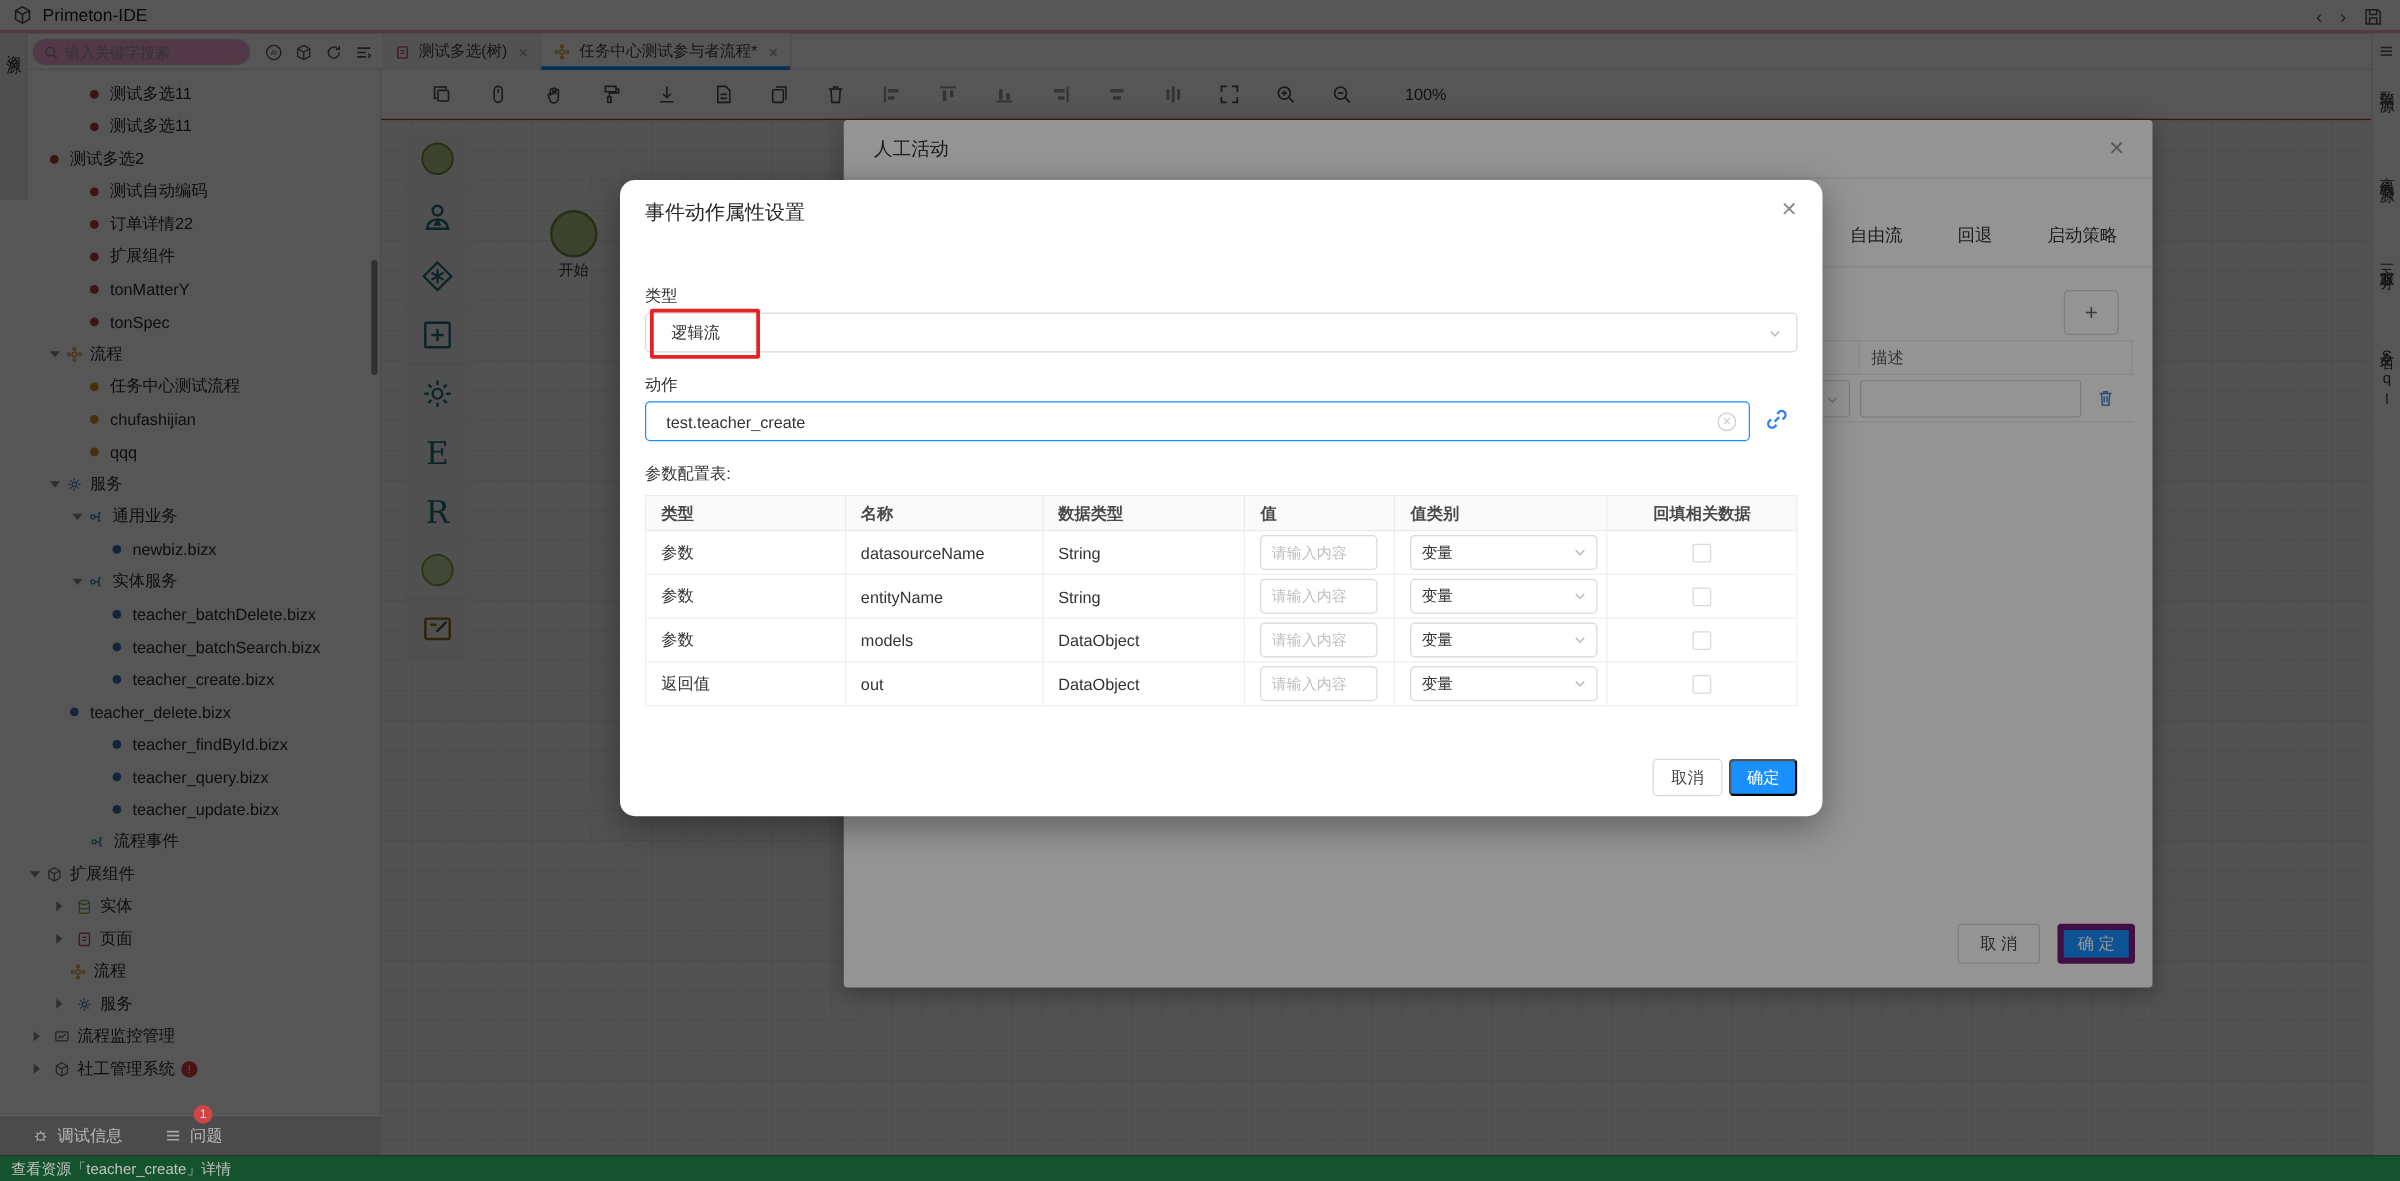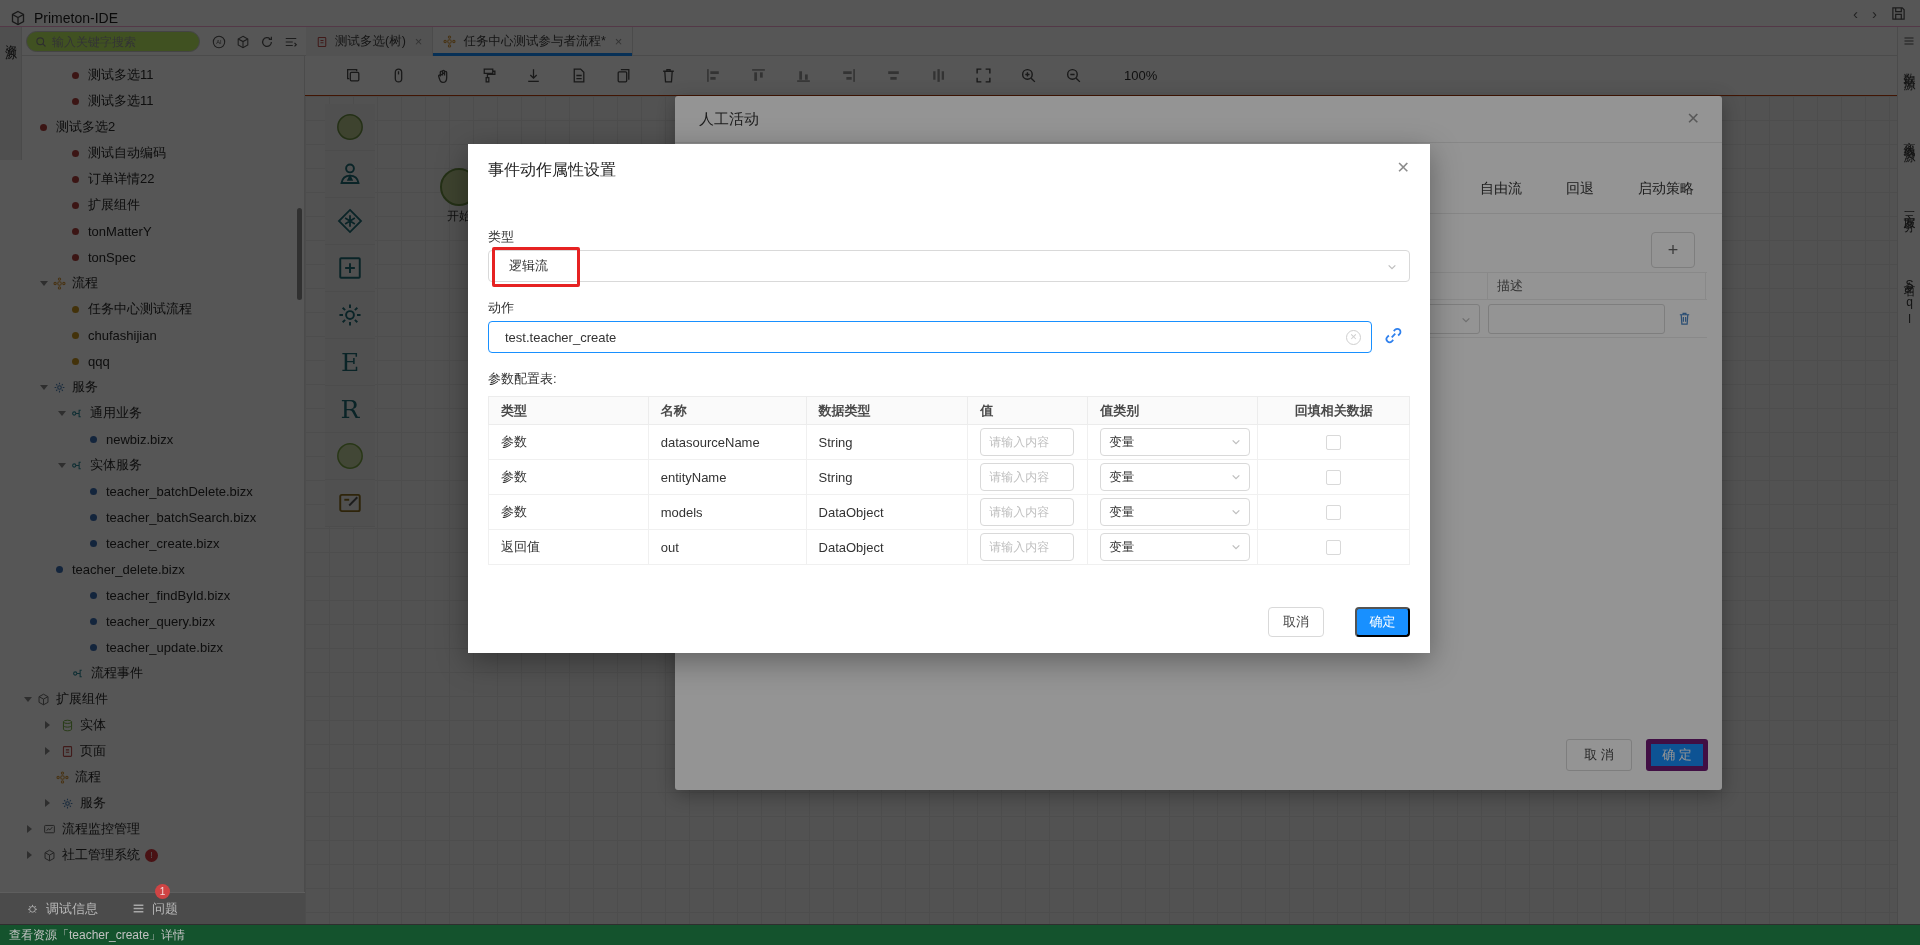--- a/index.html
+++ b/index.html
@@ -3,28 +3,28 @@
 <meta charset="utf-8">
 <style>
   *{box-sizing:border-box;margin:0;padding:0}
   html,body{width:1920px;height:945px;overflow:hidden;background:#222}
   body{font-family:"Liberation Sans","DejaVu Sans",sans-serif;font-size:13px;color:#333}
   #screen{position:relative;width:1920px;height:945px;background:#fff;overflow:hidden}
   .i{display:inline-flex;align-items:center;justify-content:center;flex:none}
   svg{display:block}
 
   
-  .titlebar{position:absolute;left:0;top:0;width:1920px;height:27px;background:#fff;border-bottom:1px solid #f9a8d4;display:flex;align-items:flex-end;padding:0 10px}
+  .titlebar{position:absolute;left:0;top:0;width:1920px;height:27px;background:#fff;border-bottom:3px solid #f9a8d4;display:flex;align-items:center;padding:0 10px}
   .titlebar .app{font-size:14px;color:#1f1f1f;margin-left:8px}
   .winctl{position:absolute;right:14px;top:0;height:27px;display:flex;align-items:center;gap:14px;color:#555}
   .navbtn{font-size:15px;color:#666;cursor:pointer;line-height:27px}
 
   
   .navrow{position:absolute;left:0;top:27px;width:1920px;height:29px;background:#fff;border-bottom:1px solid #e1e1e1}
-  .searchbox{position:absolute;left:26px;top:4px;width:174px;height:21px;border:1px solid #ccc;border-radius:11px;display:flex;padding:0 8px;background:#bef264}
+  .searchbox{position:absolute;left:26px;top:4px;width:174px;height:21px;border:1px solid #ccc;border-radius:11px;display:flex;padding:0 8px;background:#f9a8d4}
   .searchbox input{border:none;outline:none;width:100%;font-size:12px;color:#333;margin-left:5px;background:transparent}
   .searchbox input::placeholder{color:#9a9a9a}
   .headicons{position:absolute;left:212px;top:4px;height:21px;display:flex;align-items:center;gap:10px;color:#555}
   .tabbar{position:absolute;left:306px;top:0;height:29px;display:flex}
   .etab{height:29px;display:flex;align-items:center;padding:0 10px;gap:7px;border-right:1px solid #e1e1e1;background:#f4f4f4;position:relative;cursor:pointer}
   .etab .lbl{font-size:12.5px;color:#444}
   .etab .x{color:#999;font-size:13px;margin-left:2px;cursor:pointer}
   .etab.active{background:#fff}
   .etab.active::after{content:"";position:absolute;left:0;right:0;bottom:0;height:3px;background:#1890ff}
 
@@ -87,42 +87,42 @@
   .bd-row{height:38px;border-bottom:1px solid #ececec;position:relative}
   .bd-selfrag{position:absolute;left:18px;top:4px;width:127px;height:30px;border:1px solid #d9d9d9;border-radius:3px;background:#fff;cursor:pointer}
   .bd-inp{position:absolute;left:153px;top:4px;width:177px;height:30px;border:1px solid #d9d9d9;border-radius:3px;background:#fff}
   .bd-trash{position:absolute;left:342px;top:11px;color:#4a87c8;cursor:pointer}
   .bd-foot{position:absolute;right:14px;bottom:19px;display:flex;gap:14px}
   .btn{height:32px;border-radius:3px;font-size:13px;display:flex;align-items:center;justify-content:center;cursor:pointer}
   .btn.ghost{width:66px;background:#fff;border:1px solid #d9d9d9;color:#444}
   .btn.prim{width:62px;background:#1890ff;border:5px solid #701a75;color:#fff}
 
   
-  .fdlg{position:absolute;left:468px;top:144px;width:962px;height:509px;background:#fff;border-radius:0;box-shadow:0 8px 28px rgba(0,0,0,.35);z-index:40}
+  .fdlg{position:absolute;left:496px;top:144px;width:962px;height:509px;background:#fff;border-radius:12px;box-shadow:0 8px 28px rgba(0,0,0,.35);z-index:40}
   .fd-title{position:absolute;left:20px;top:16px;font-size:16px;color:#262626}
   .fd-close{position:absolute;right:20px;top:14px;font-size:16px;color:#8c8c8c;cursor:pointer}
   .fd-label{position:absolute;left:20px;font-size:13px;color:#333}
   .fd-select{position:absolute;left:20px;top:106px;width:922px;height:32px;border:1px solid #d9d9d9;border-radius:4px;display:flex;align-items:center;padding-left:20px;font-size:13px;color:#333;cursor:pointer;background:#fff}
   .chev{width:10px;height:10px;flex:none}
   .fd-select .chev{position:absolute;right:12px;top:11px}
   .fd-redbox{position:absolute;left:24px;top:103px;width:88px;height:40px;border:3px solid #e62222;border-radius:2px;pointer-events:none;z-index:5}
   .fd-input{position:absolute;left:20px;top:177px;width:884px;height:32px;border:1px solid #1890ff;border-radius:4px;display:flex;align-items:center;background:#fff}
   .fd-input input{flex:1;border:none;outline:none;font-size:13px;color:#333;padding-left:16px;background:transparent}
   .clear-ic{width:15px;height:15px;border:1px solid #cfcfcf;border-radius:50%;color:#cfcfcf;font-size:9px;display:flex;align-items:center;justify-content:center;margin-right:10px;cursor:pointer}
   .link-ic{position:absolute;left:916px;top:182px;cursor:pointer}
   .fd-table{position:absolute;left:20px;top:252px;width:922px;border-collapse:collapse}
   .fd-table th{height:28px;background:#fafafa;border:1px solid #ececec;font-size:13px;font-weight:700;color:#4a4a4a;text-align:left;padding-left:12px}
   .fd-table th.ctr{text-align:center;padding-left:0}
   .fd-table td{height:35px;border:1px solid #f0f0f0;font-size:13px;color:#333;padding-left:12px}
   .fd-table td.ctr{text-align:center;padding-left:0}
   .cellinp{width:94px;height:28px;border:1px solid #d9d9d9;border-radius:4px;font-size:12px;color:#333;padding-left:8px;outline:none}
   .cellinp::placeholder{color:#bfbfbf}
   .cellsel{width:150px;height:28px;border:1px solid #d9d9d9;border-radius:4px;display:flex;align-items:center;justify-content:space-between;padding:0 8px;font-size:12.5px;color:#333;cursor:pointer;background:#fff}
   .cb{display:inline-block;width:15px;height:15px;border:1px solid #d9d9d9;border-radius:2px;background:#fff;cursor:pointer;vertical-align:middle}
-  .fd-foot{position:absolute;right:20px;bottom:16px;display:flex;gap:31px}
+  .fd-foot{position:absolute;right:20px;bottom:16px;display:flex;gap:5px}
   .fbtn{height:30px;border-radius:4px;font-size:13px;display:flex;align-items:center;justify-content:center;cursor:pointer}
   .fbtn.ghost{width:56px;border:1px solid #d9d9d9;background:#fff;color:#444}
   .fbtn.prim{width:55px;background:#1890ff;color:#fff}
 </style>
 </head>
 <body>
 
 <div id="screen">
 
   <header class="titlebar">

